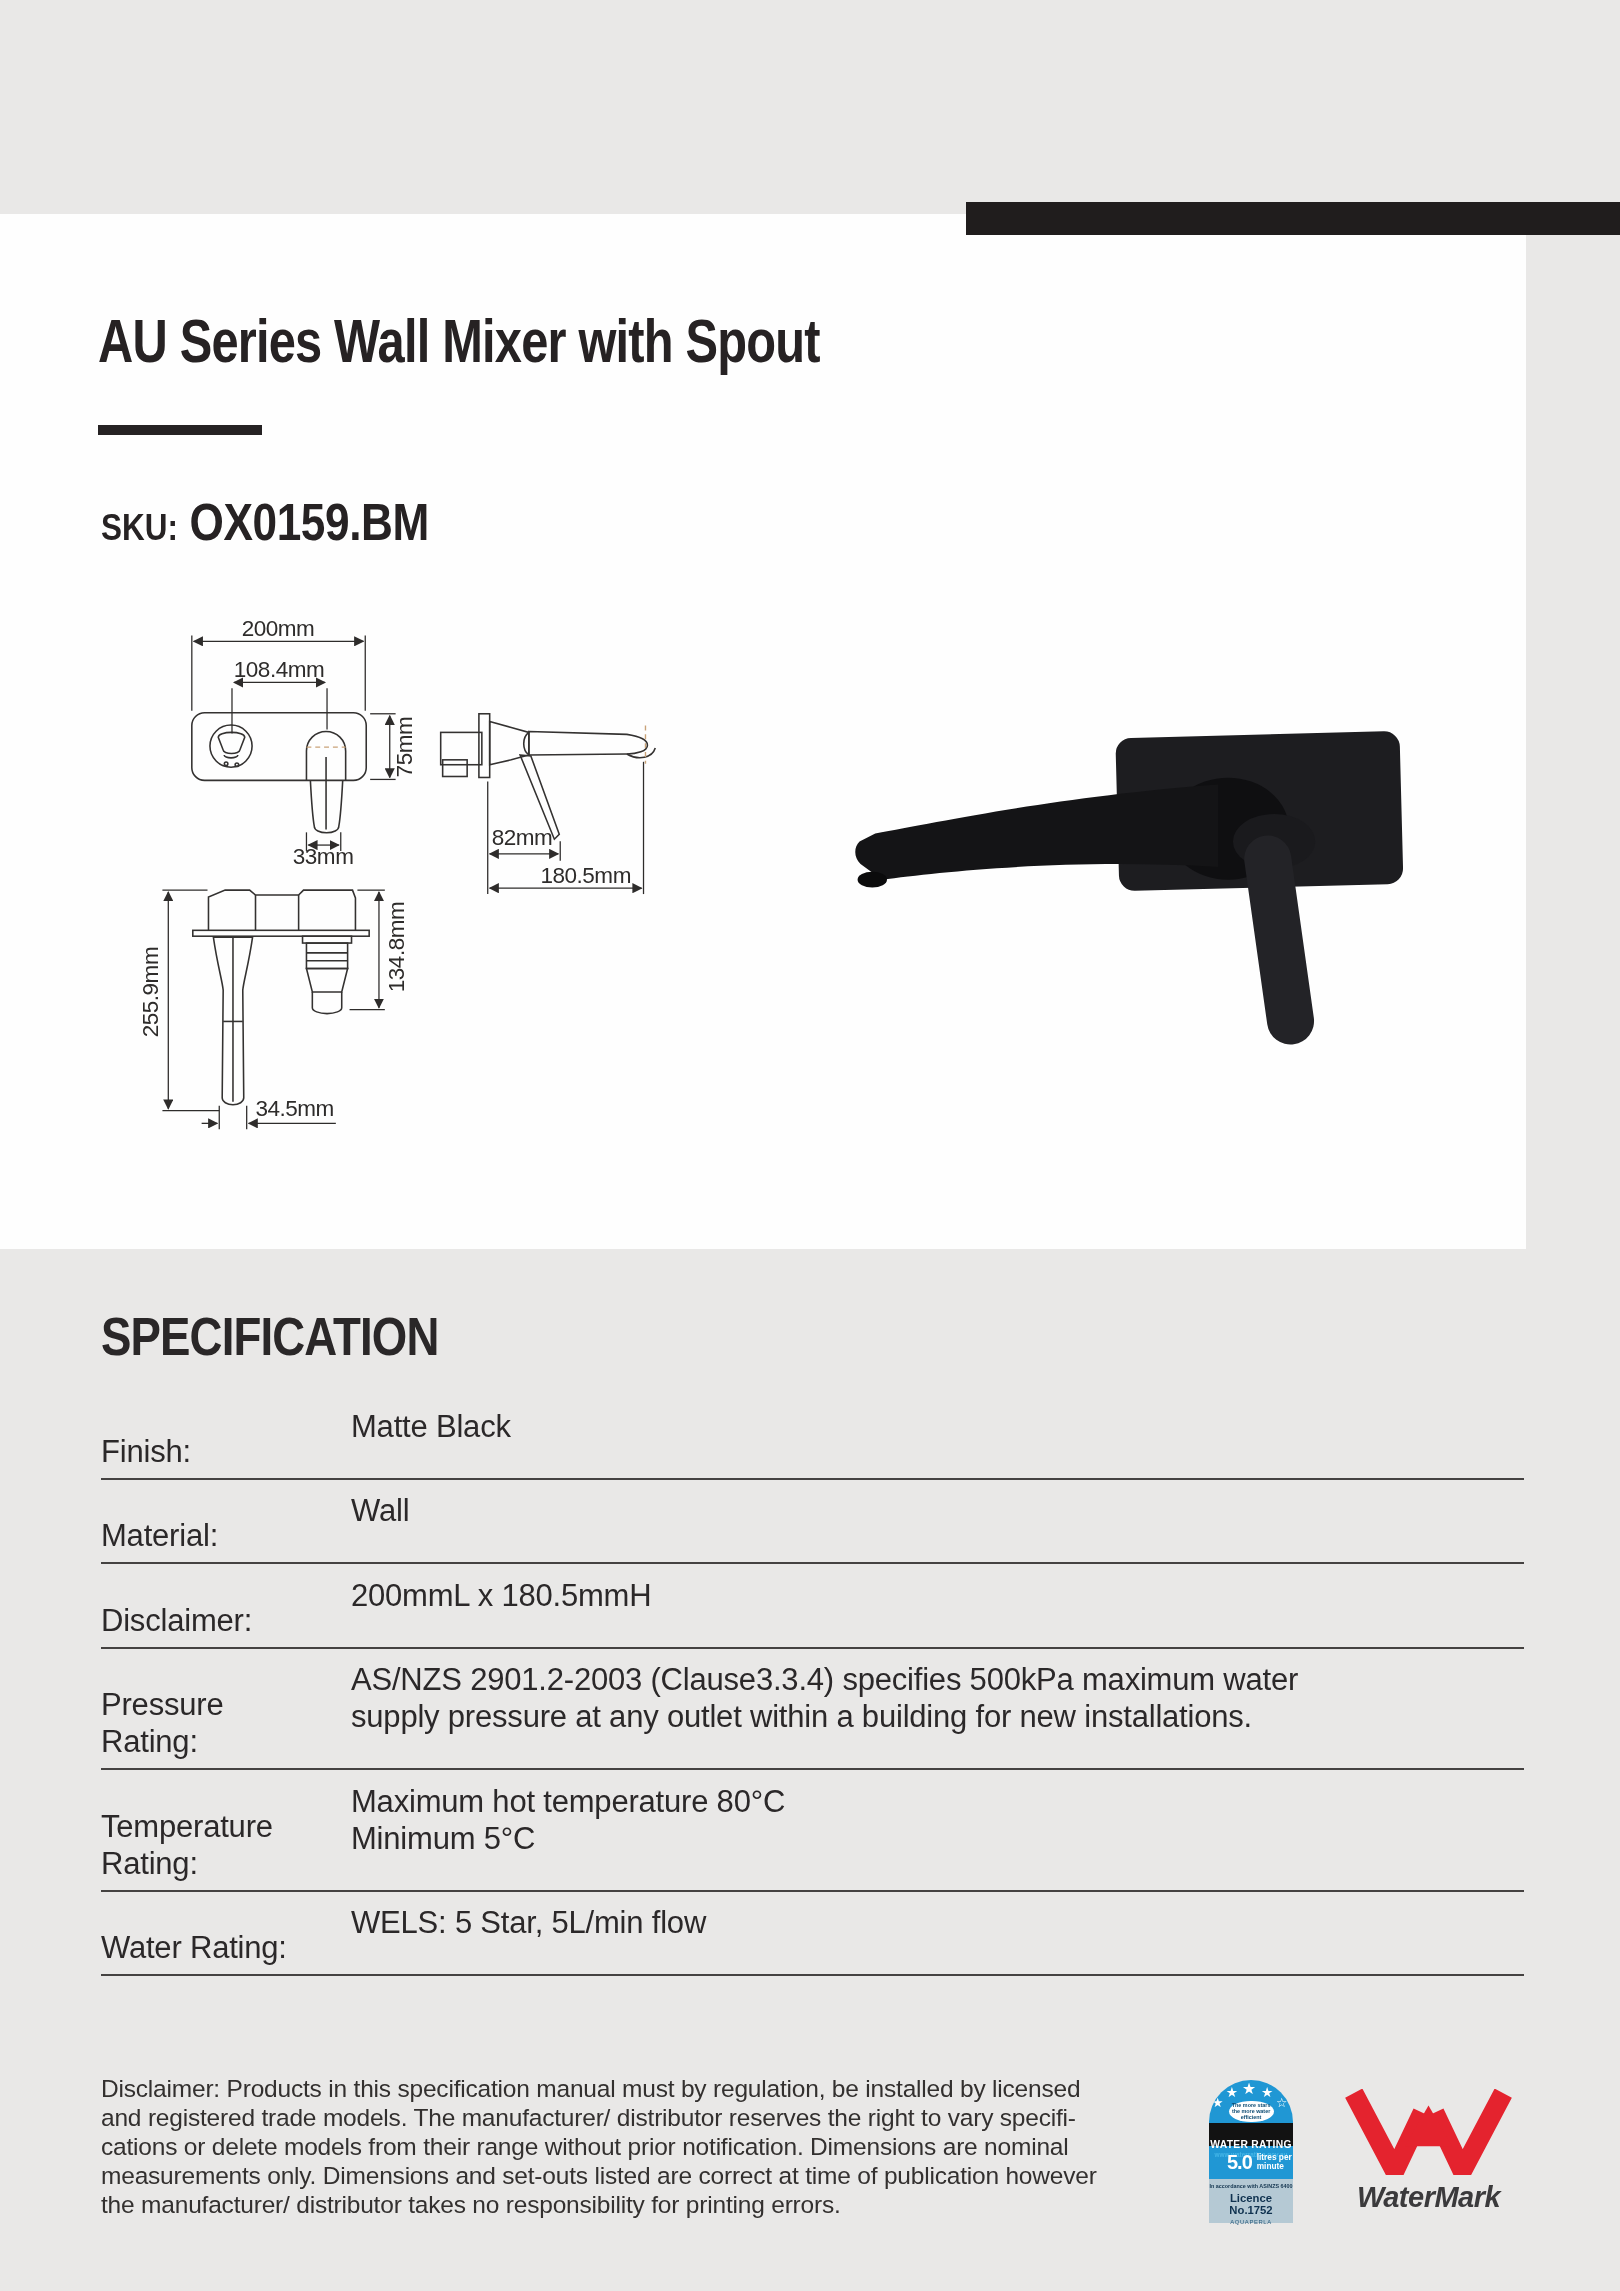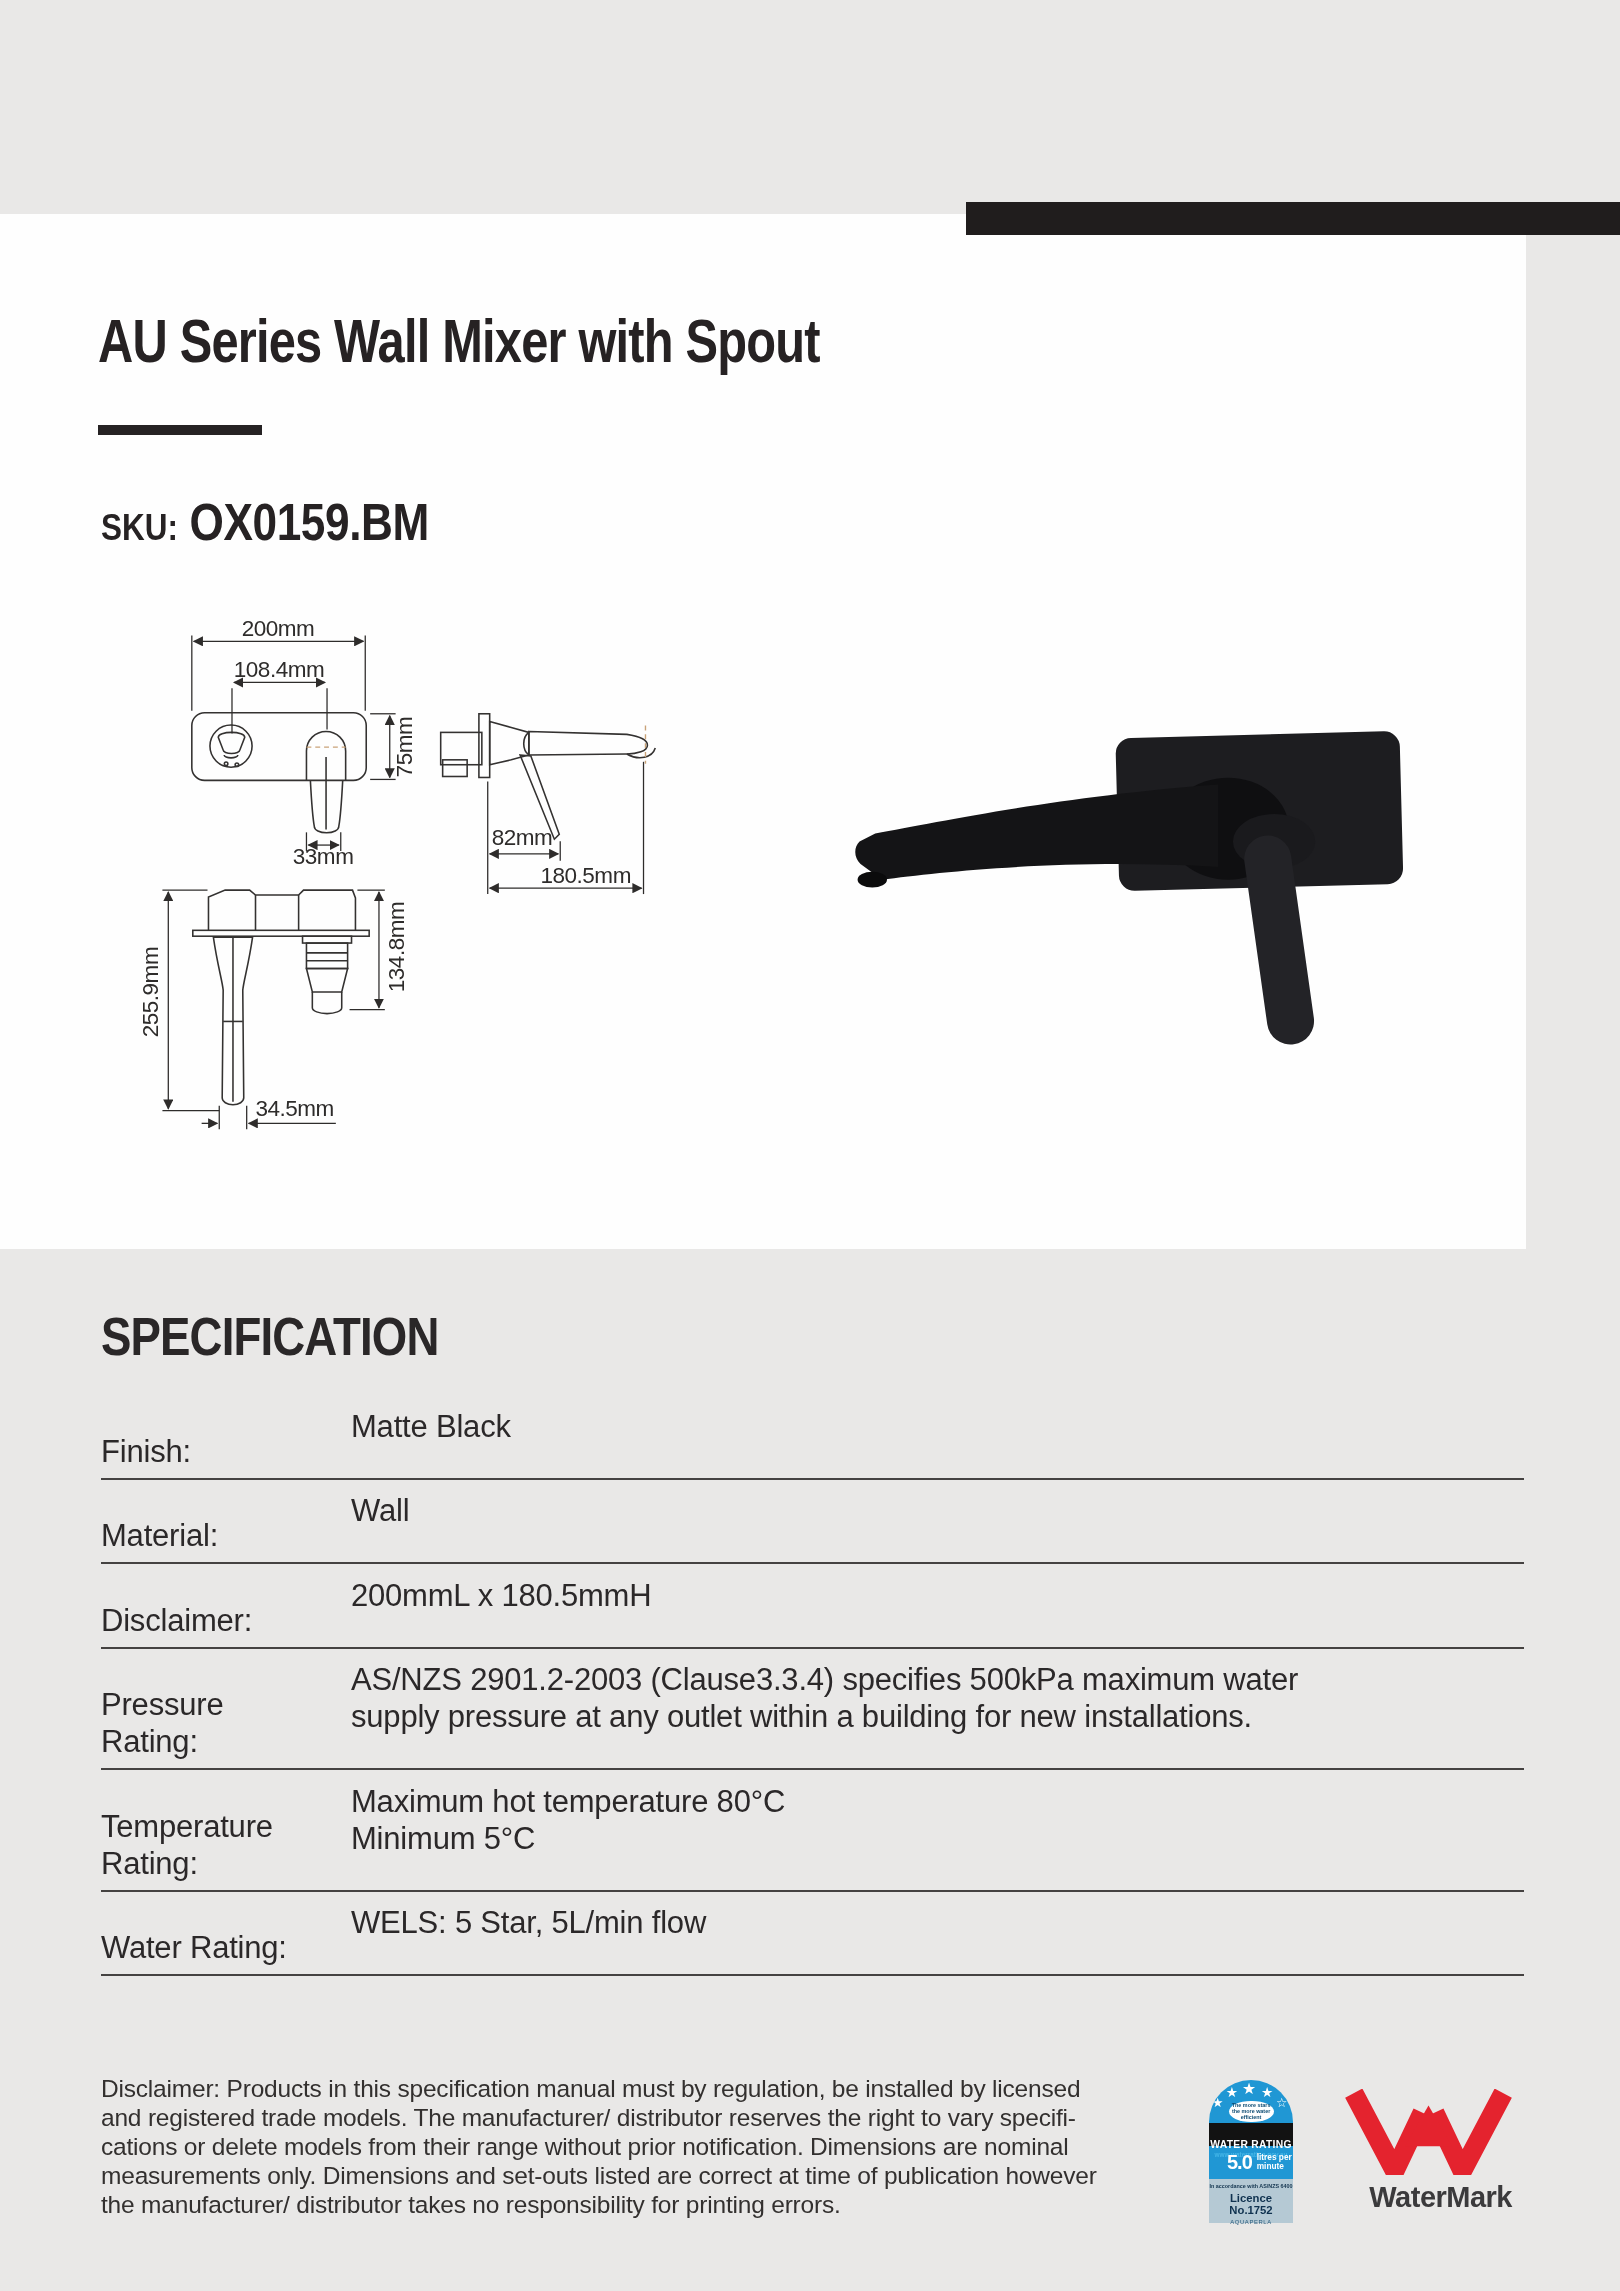--- a/index.html
+++ b/index.html
@@ -56,21 +56,21 @@
   .wels-band-title{font-size:10.3px;font-weight:700;letter-spacing:0.3px;padding-top:16px;}
   .wels-band-url{font-size:6.4px;font-weight:700;color:#44b6e8;margin-top:1px;}
   .wels-blue{height:33px;background:#2097d4;display:flex;align-items:center;color:#fff;}
   .wels-value{font-size:20px;font-weight:700;margin-left:18px;letter-spacing:-1px;}
   .wels-unit{font-size:8.3px;line-height:9.3px;font-weight:700;margin-left:4.9px;}
   .wels-bottom{height:44px;background:#b5c9d4;text-align:center;color:#14354f;}
   .wels-acc{font-size:5.4px;font-weight:700;padding-top:4.9px;}
   .wels-lic{font-size:11.3px;font-weight:700;margin-top:2.9px;color:#10324f;text-align:center;}
   .wels-brand{font-size:5.9px;margin-top:2.9px;letter-spacing:0.6px;color:#2b5d7e;}
 
-  .watermark{position:absolute;left:1345px;top:2089px;width:167px;text-align:right;}
+  .watermark{position:absolute;left:1345px;top:2089px;width:167px;text-align:center;font-style:italic;}
   .watermark-text{font-size:29px;font-weight:700;letter-spacing:-0.5px;color:#3b3a3c;margin-top:2px;}
 </style>
 </head>
 <body>
 
 <div class="page">
 
   <div class="white-panel"></div>
   <div class="black-bar"></div>
 

